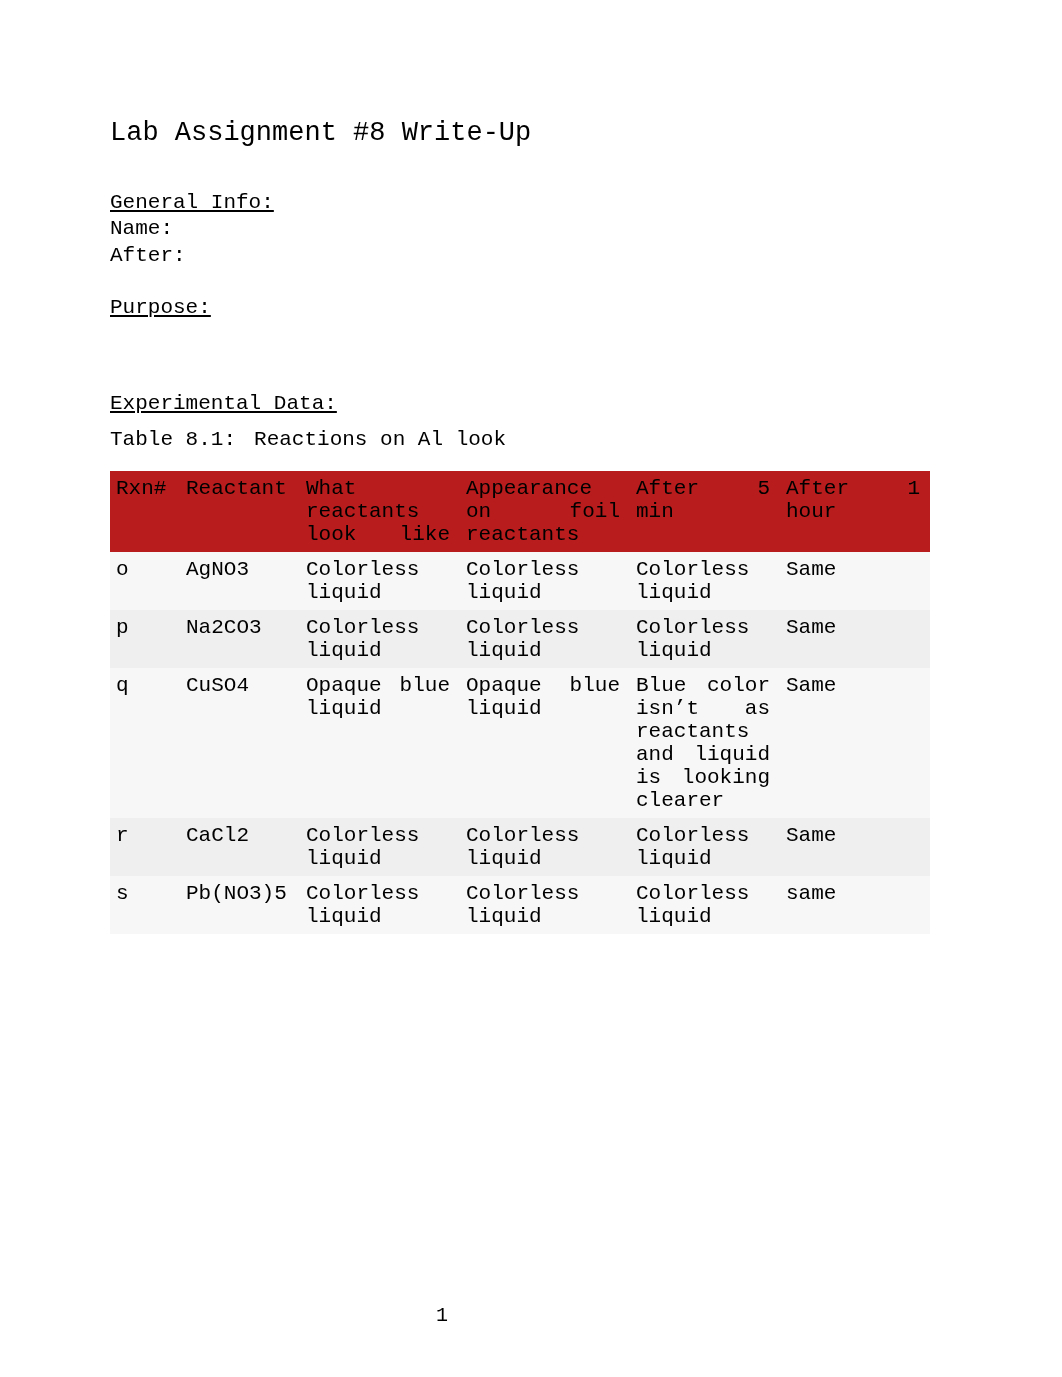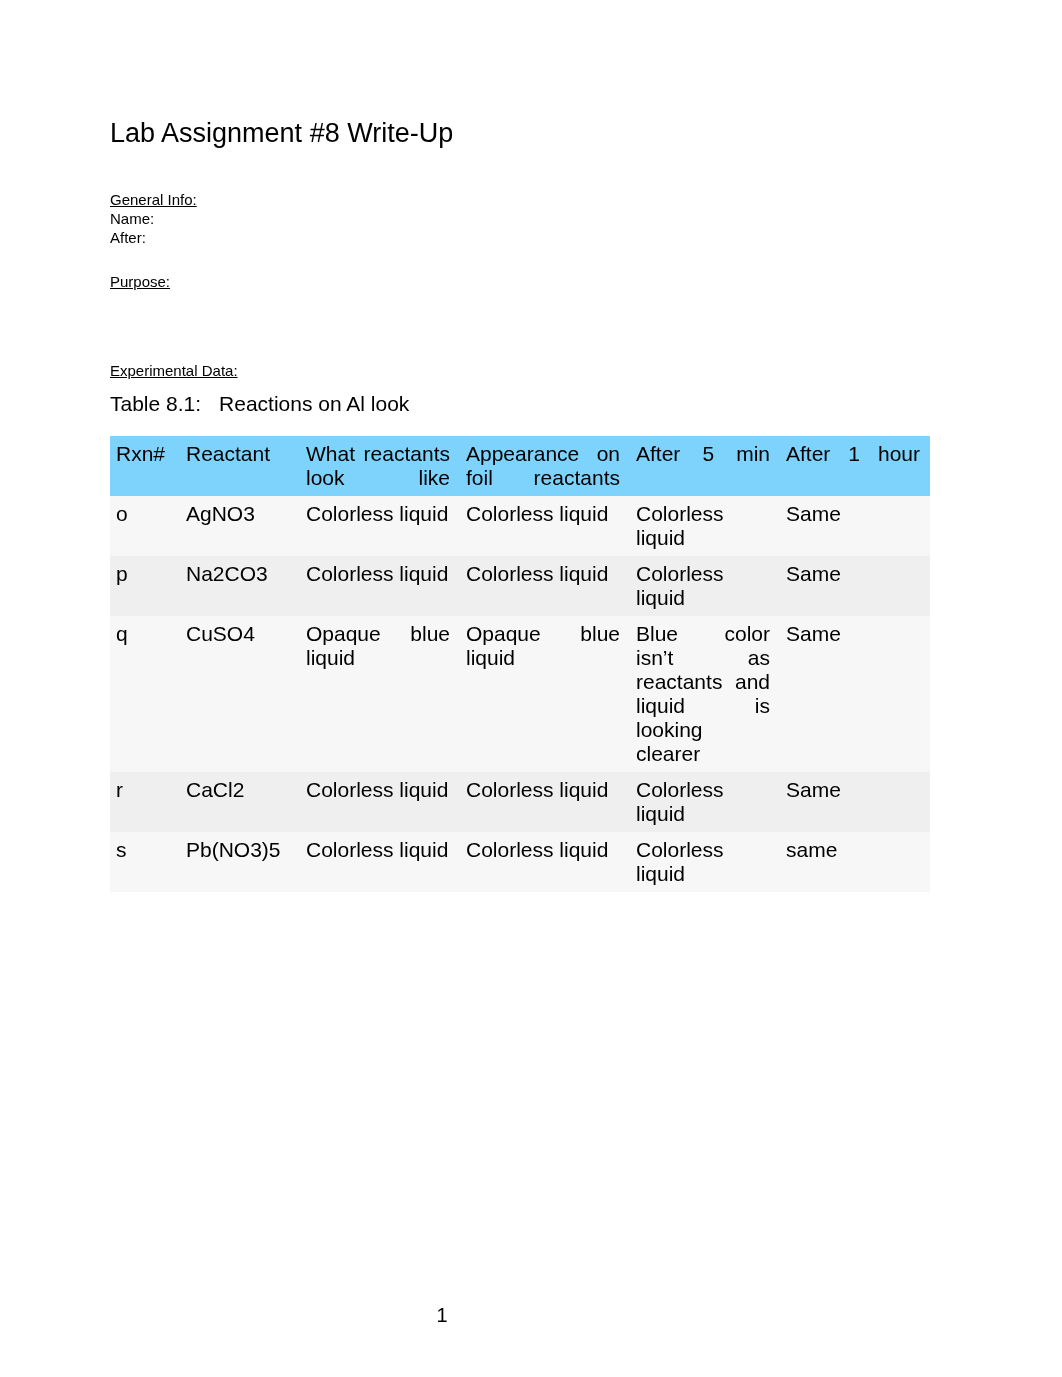--- a/index.html
+++ b/index.html
@@ -5,30 +5,30 @@
   html, body {
     margin: 0;
     padding: 0;
     background: #ffffff;
   }
   .page {
     width: 884px;
     height: 1377px;
     box-sizing: border-box;
     padding: 118px 110px 0 110px;
-    font-family: Liberation Sans, sans-serif;
+    font-family: Liberation Mono, monospace;
     color: #000;
     position: relative;
   }
   .title {
     font-size: 27px;
     margin-bottom: 42px;
   }
   .line {
-    font-size: 15px;
+    font-size: 21px;
     line-height: 1.25;
   }
   .underline {
     text-decoration: underline;
   }
   .gap-md { height: 26px; }
   .gap-lg { height: 44px; }
 
   .indented {
     padding-left: 60px;
@@ -64,21 +64,21 @@
   table.data thead th {
     text-align: justify;
     text-align-last: justify;
   }
   table.data tbody td .just {
     text-align: justify;
     text-align-last: justify;
     display: block;
   }
   
-  table.data thead tr { background: #7dd3fc; padding-left: 16px; }
+  table.data thead tr { background: #b91c1c; padding-left: 16px; }
   table.data tbody tr:nth-child(odd)  { background: #f7f7f7; }
   table.data tbody tr:nth-child(even) { background: #efefef; }
 
   .page-number {
     position: absolute;
     bottom: 50px;
     left: 0;
     width: 100%;
     text-align: center;
     font-size: 20px;

